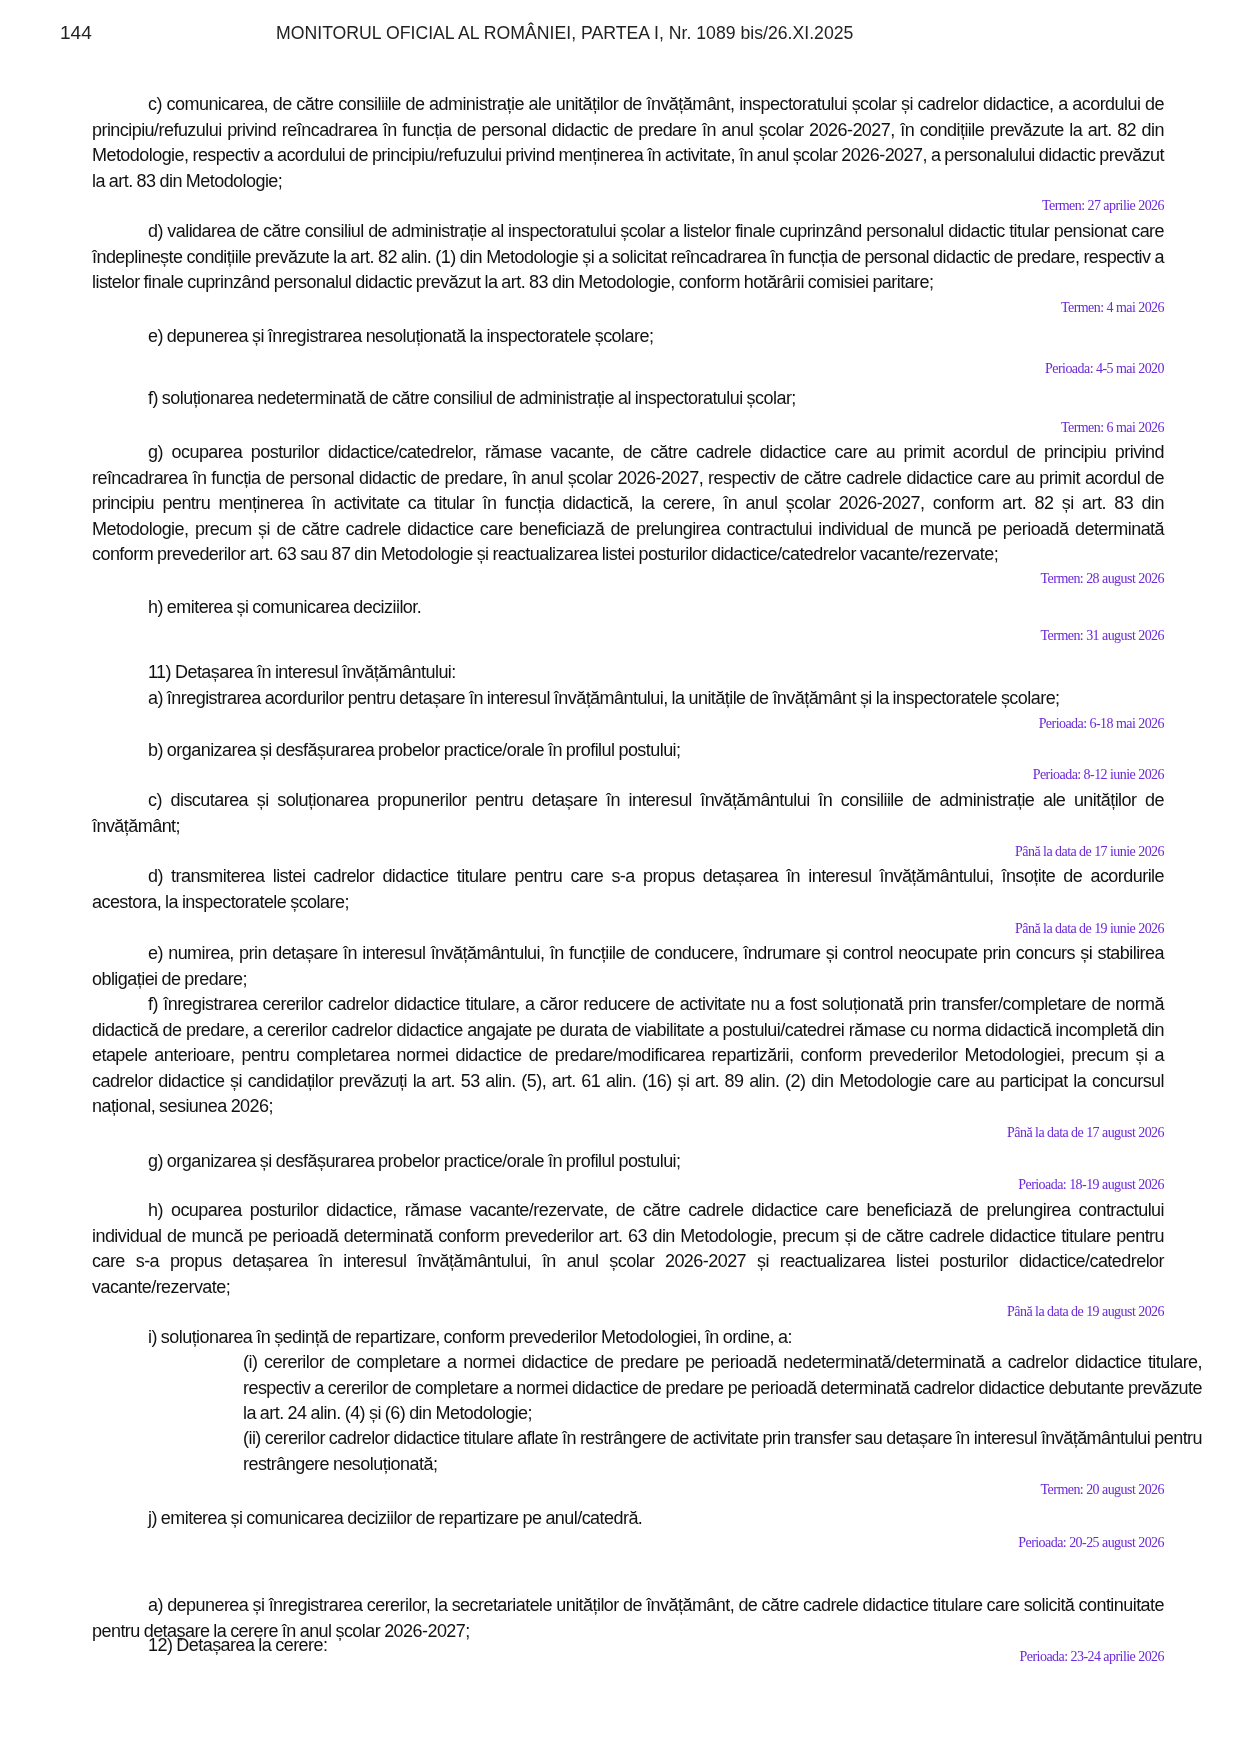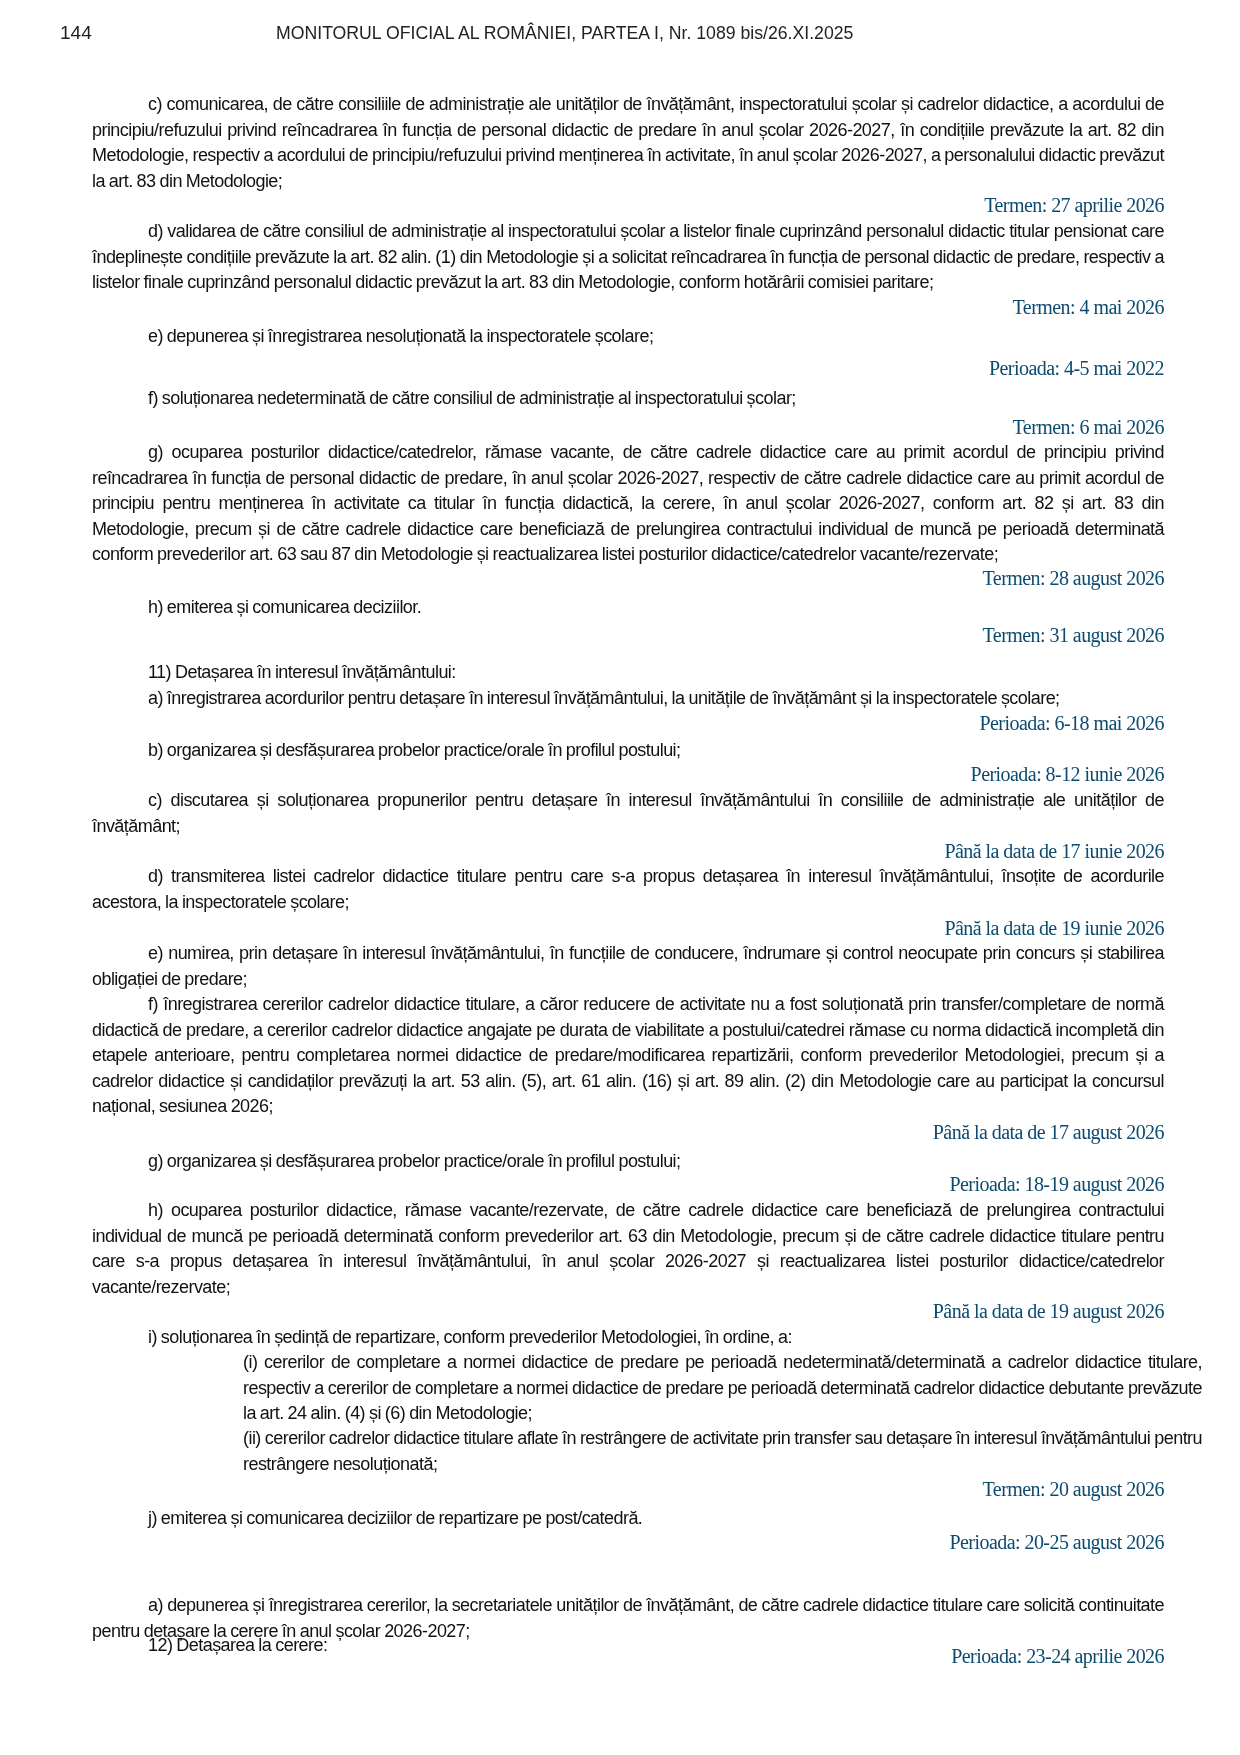--- a/index.html
+++ b/index.html
@@ -4,41 +4,41 @@
 <style>
   html, body { margin: 0; padding: 0; background: #ffffff; }
   body { width: 1240px; height: 1755px; position: relative; overflow: hidden; color: #111; }
   .hdr { position: absolute; top: 22px; font-family: "Liberation Sans", sans-serif; font-size: 19px; color: #222; white-space: nowrap; }
   .hdr-page { left: 60px; }
   .hdr-title { left: 276px; transform: scaleX(0.93); transform-origin: left top; }
   .para { position: absolute; left: 92px; width: 1072px; font-family: Liberation Sans, sans-serif; font-size: 18px; line-height: 25.5px; letter-spacing: -0.55px; word-spacing: -0.5px; text-align: justify; color: #111; }
   .para.ind { text-indent: 56px; }
   .para.sub { left: 205px; width: 959px; margin-left: 38px; }
   .para.lbl0 { left: 148px; width: 1016px; text-indent: 0; }
-  .term { position: absolute; right: 76px; font-family: "Liberation Serif", serif; font-size: 20px; line-height: 25px; letter-spacing: -0.55px; color: #0c4a6e; white-space: nowrap; text-align: left; }
+  .term { position: absolute; right: 76px; font-family: "Liberation Serif", serif; font-size: 14px; line-height: 25px; letter-spacing: -0.55px; color: #6d28d9; white-space: nowrap; text-align: left; }
   .para:after { content: ""; }
 </style>
 </head>
 <body>
 
 <div>
   <div class="hdr hdr-page">144</div>
   <div class="hdr hdr-title">MONITORUL OFICIAL AL ROMÂNIEI, PARTEA I, Nr. 1089 bis/26.XI.2025</div>
 </div>
 
 <div>
 
   <div class="para ind" style="top:92px">c)  comunicarea, de către consiliile de administrație ale unităților de învățământ, inspectoratului școlar și cadrelor didactice, a acordului de principiu/refuzului privind reîncadrarea în funcția de personal didactic de predare în anul școlar 2026-2027, în condițiile prevăzute la art. 82 din Metodologie, respectiv a acordului de principiu/refuzului privind menținerea în activitate, în anul școlar 2026-2027, a personalului didactic prevăzut la art. 83 din Metodologie;</div>
   <div class="term" style="top:193px">Termen: 27 aprilie 2026</div>
 
   <div class="para ind" style="top:219px">d)  validarea de către consiliul de administrație al inspectoratului școlar a listelor finale cuprinzând personalul didactic titular pensionat care îndeplinește condițiile prevăzute la art. 82 alin. (1) din Metodologie și a solicitat reîncadrarea în funcția de personal didactic de predare, respectiv a listelor finale cuprinzând personalul didactic prevăzut la art. 83 din Metodologie, conform hotărârii comisiei paritare;</div>
   <div class="term" style="top:295px">Termen: 4 mai 2026</div>
 
   <div class="para lbl0" style="top:324px">e)  depunerea și înregistrarea nesoluționată la inspectoratele școlare;</div>
-  <div class="term" style="top:356px">Perioada: 4-5 mai 2022</div>
+  <div class="term" style="top:356px">Perioada: 4-5 mai 2020</div>
 
   <div class="para lbl0" style="top:386px">f)  soluționarea nedeterminată de către consiliul de administrație al inspectoratului școlar;</div>
   <div class="term" style="top:415px">Termen: 6 mai 2026</div>
 
   <div class="para ind" style="top:440px">g)  ocuparea posturilor didactice/catedrelor, rămase vacante, de către cadrele didactice care au primit acordul de principiu privind reîncadrarea în funcția de personal didactic de predare, în anul școlar 2026-2027, respectiv de către cadrele didactice care au primit acordul de principiu pentru menținerea în activitate ca titular în funcția didactică, la cerere, în anul școlar 2026-2027, conform art. 82 și art. 83 din Metodologie, precum și de către cadrele didactice care beneficiază de prelungirea contractului individual de muncă pe perioadă determinată conform prevederilor art. 63 sau 87 din Metodologie și reactualizarea listei posturilor didactice/catedrelor vacante/rezervate;</div>
   <div class="term" style="top:566px">Termen: 28 august 2026</div>
 
   <div class="para lbl0" style="top:595px">h)  emiterea și comunicarea deciziilor.</div>
   <div class="term" style="top:623px">Termen: 31 august 2026</div>
 
@@ -64,19 +64,19 @@
   <div class="term" style="top:1172px">Perioada: 18-19 august 2026</div>
 
   <div class="para ind" style="top:1198px">h)  ocuparea posturilor didactice, rămase vacante/rezervate, de către cadrele didactice care beneficiază de prelungirea contractului individual de muncă pe perioadă determinată conform prevederilor art. 63 din Metodologie, precum și de către cadrele didactice titulare pentru care s-a propus detașarea în interesul învățământului, în anul școlar 2026-2027 și reactualizarea listei posturilor didactice/catedrelor vacante/rezervate;</div>
   <div class="term" style="top:1299px">Până la data de 19 august 2026</div>
 
   <div class="para lbl0" style="top:1325px">i)  soluționarea în ședință de repartizare, conform prevederilor Metodologiei, în ordine, a:</div>
   <div class="para sub" style="top:1350px">(i)  cererilor de completare a normei didactice de predare pe perioadă nedeterminată/determinată a cadrelor didactice titulare, respectiv a cererilor de completare a normei didactice de predare pe perioadă determinată cadrelor didactice debutante prevăzute la art. 24 alin. (4) și (6) din Metodologie;</div>
   <div class="para sub" style="top:1426px">(ii) cererilor cadrelor didactice titulare aflate în restrângere de activitate prin transfer sau detașare în interesul învățământului pentru restrângere nesoluționată;</div>
   <div class="term" style="top:1477px">Termen: 20 august 2026</div>
 
-  <div class="para lbl0" style="top:1506px">j)  emiterea și comunicarea deciziilor de repartizare pe post/catedră.</div>
+  <div class="para lbl0" style="top:1506px">j)  emiterea și comunicarea deciziilor de repartizare pe anul/catedră.</div>
   <div class="term" style="top:1530px">Perioada: 20-25 august 2026</div>
 
   <div class="para lbl0" style="top:1633px">12)   Detașarea la cerere:</div>
   <div class="para ind" style="top:1593px">a)  depunerea și înregistrarea cererilor, la secretariatele unităților de învățământ, de către cadrele didactice titulare care solicită continuitate pentru detașare la cerere în anul școlar 2026-2027;</div>
   <div class="term" style="top:1644px">Perioada: 23-24 aprilie 2026</div>
 </div>
 
 </body></html>

